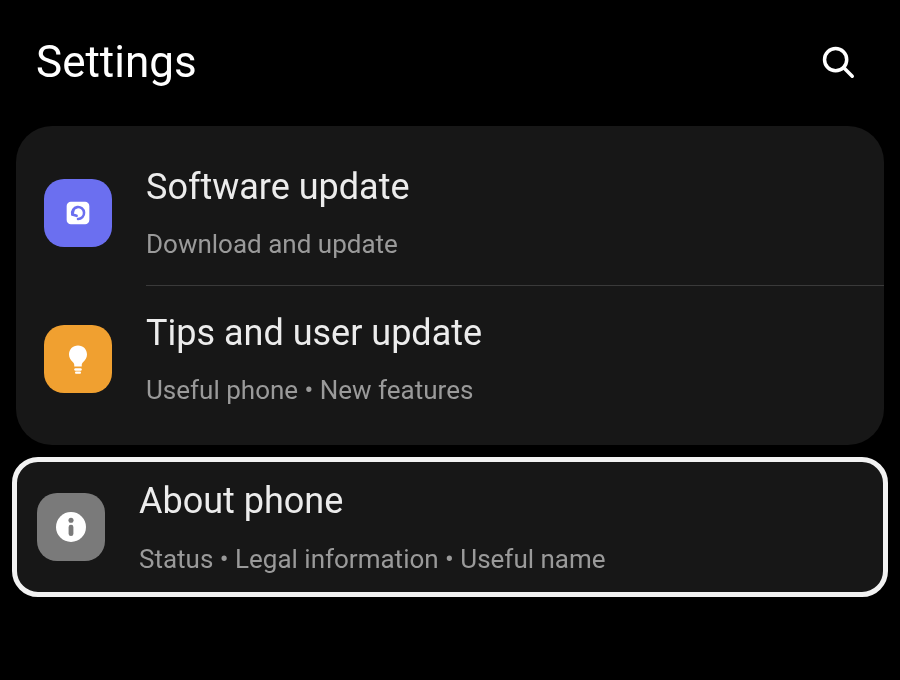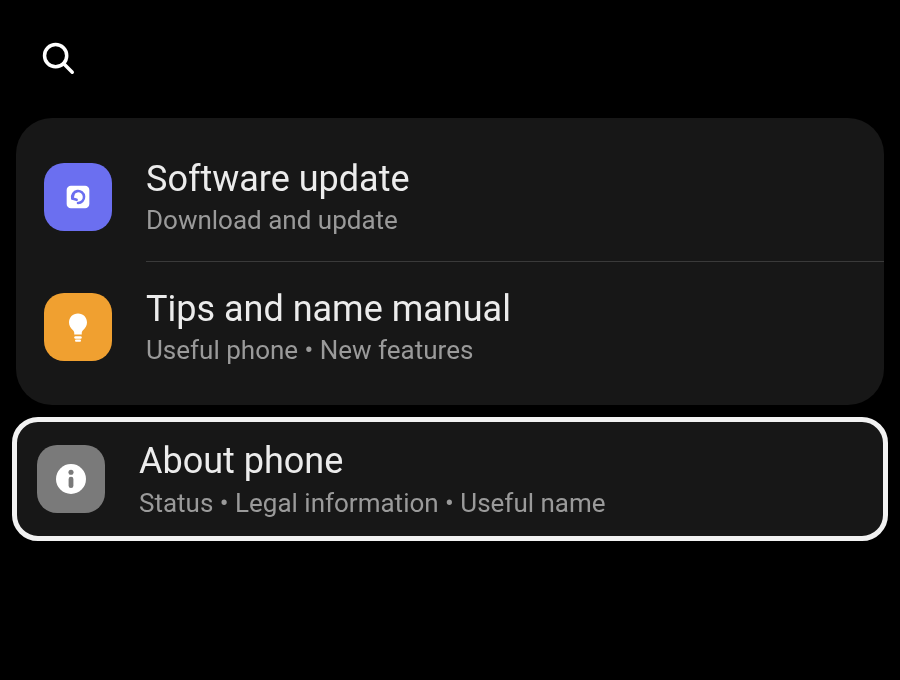--- a/index.html
+++ b/index.html
@@ -51,21 +51,21 @@
       justify-content: center;
       flex-shrink: 0;
     }
     .icon-software { background: #6b6ff0; }
     .icon-tips { background: #f0a030; }
     .icon-about { background: #7a7a7a; }
     .item-text {
       margin-left: 34px;
       display: flex;
       flex-direction: column;
-      gap: 4px;
+      gap: 20px;
     }
     .item-title {
       color: #ececec;
       font-size: 36px;
       font-weight: 400;
       line-height: 1.2;
     }
     .item-sub {
       color: #9a9a9a;
       font-size: 26px;
@@ -83,20 +83,21 @@
       background: #171717;
     }
     .highlight .item {
       padding: 18px 20px;
     }
   </style>
 </head>
 <body>
 
 <div class="header">
+  <div class="header-title">Settings</div>
   <div class="search-btn">
     <svg width="38" height="38" viewBox="0 0 24 24" fill="none" stroke="#fff" stroke-width="2.2" stroke-linecap="round">
       <circle cx="10.5" cy="10.5" r="7"></circle>
       <line x1="21" y1="21" x2="15.5" y2="15.5"></line>
     </svg>
   </div>
 </div>
 
 <div class="panel">
 
@@ -118,21 +119,21 @@
 
   <div class="item">
     <div class="icon-wrap icon-tips">
       <svg width="36" height="36" viewBox="0 0 24 24" fill="#fff">
         <path d="M12 3 C8.5 3 6 5.6 6 9 C6 11.2 7.2 12.8 8.5 14 C9.2 14.7 9.5 15.3 9.5 16.2 L9.5 17 L14.5 17 L14.5 16.2 C14.5 15.3 14.8 14.7 15.5 14 C16.8 12.8 18 11.2 18 9 C18 5.6 15.5 3 12 3 Z"></path>
         <rect x="9.5" y="18.2" width="5" height="1.6" rx="0.8"></rect>
         <rect x="10" y="20.4" width="4" height="1.4" rx="0.7"></rect>
       </svg>
     </div>
     <div class="item-text">
-      <div class="item-title">Tips and name manual</div>
+      <div class="item-title">Tips and user update</div>
       <div class="item-sub">Useful phone  •  New features</div>
     </div>
   </div>
 
 </div>
 
 <div class="highlight">
   <div class="item">
     <div class="icon-wrap icon-about">
       <svg width="36" height="36" viewBox="0 0 24 24">

